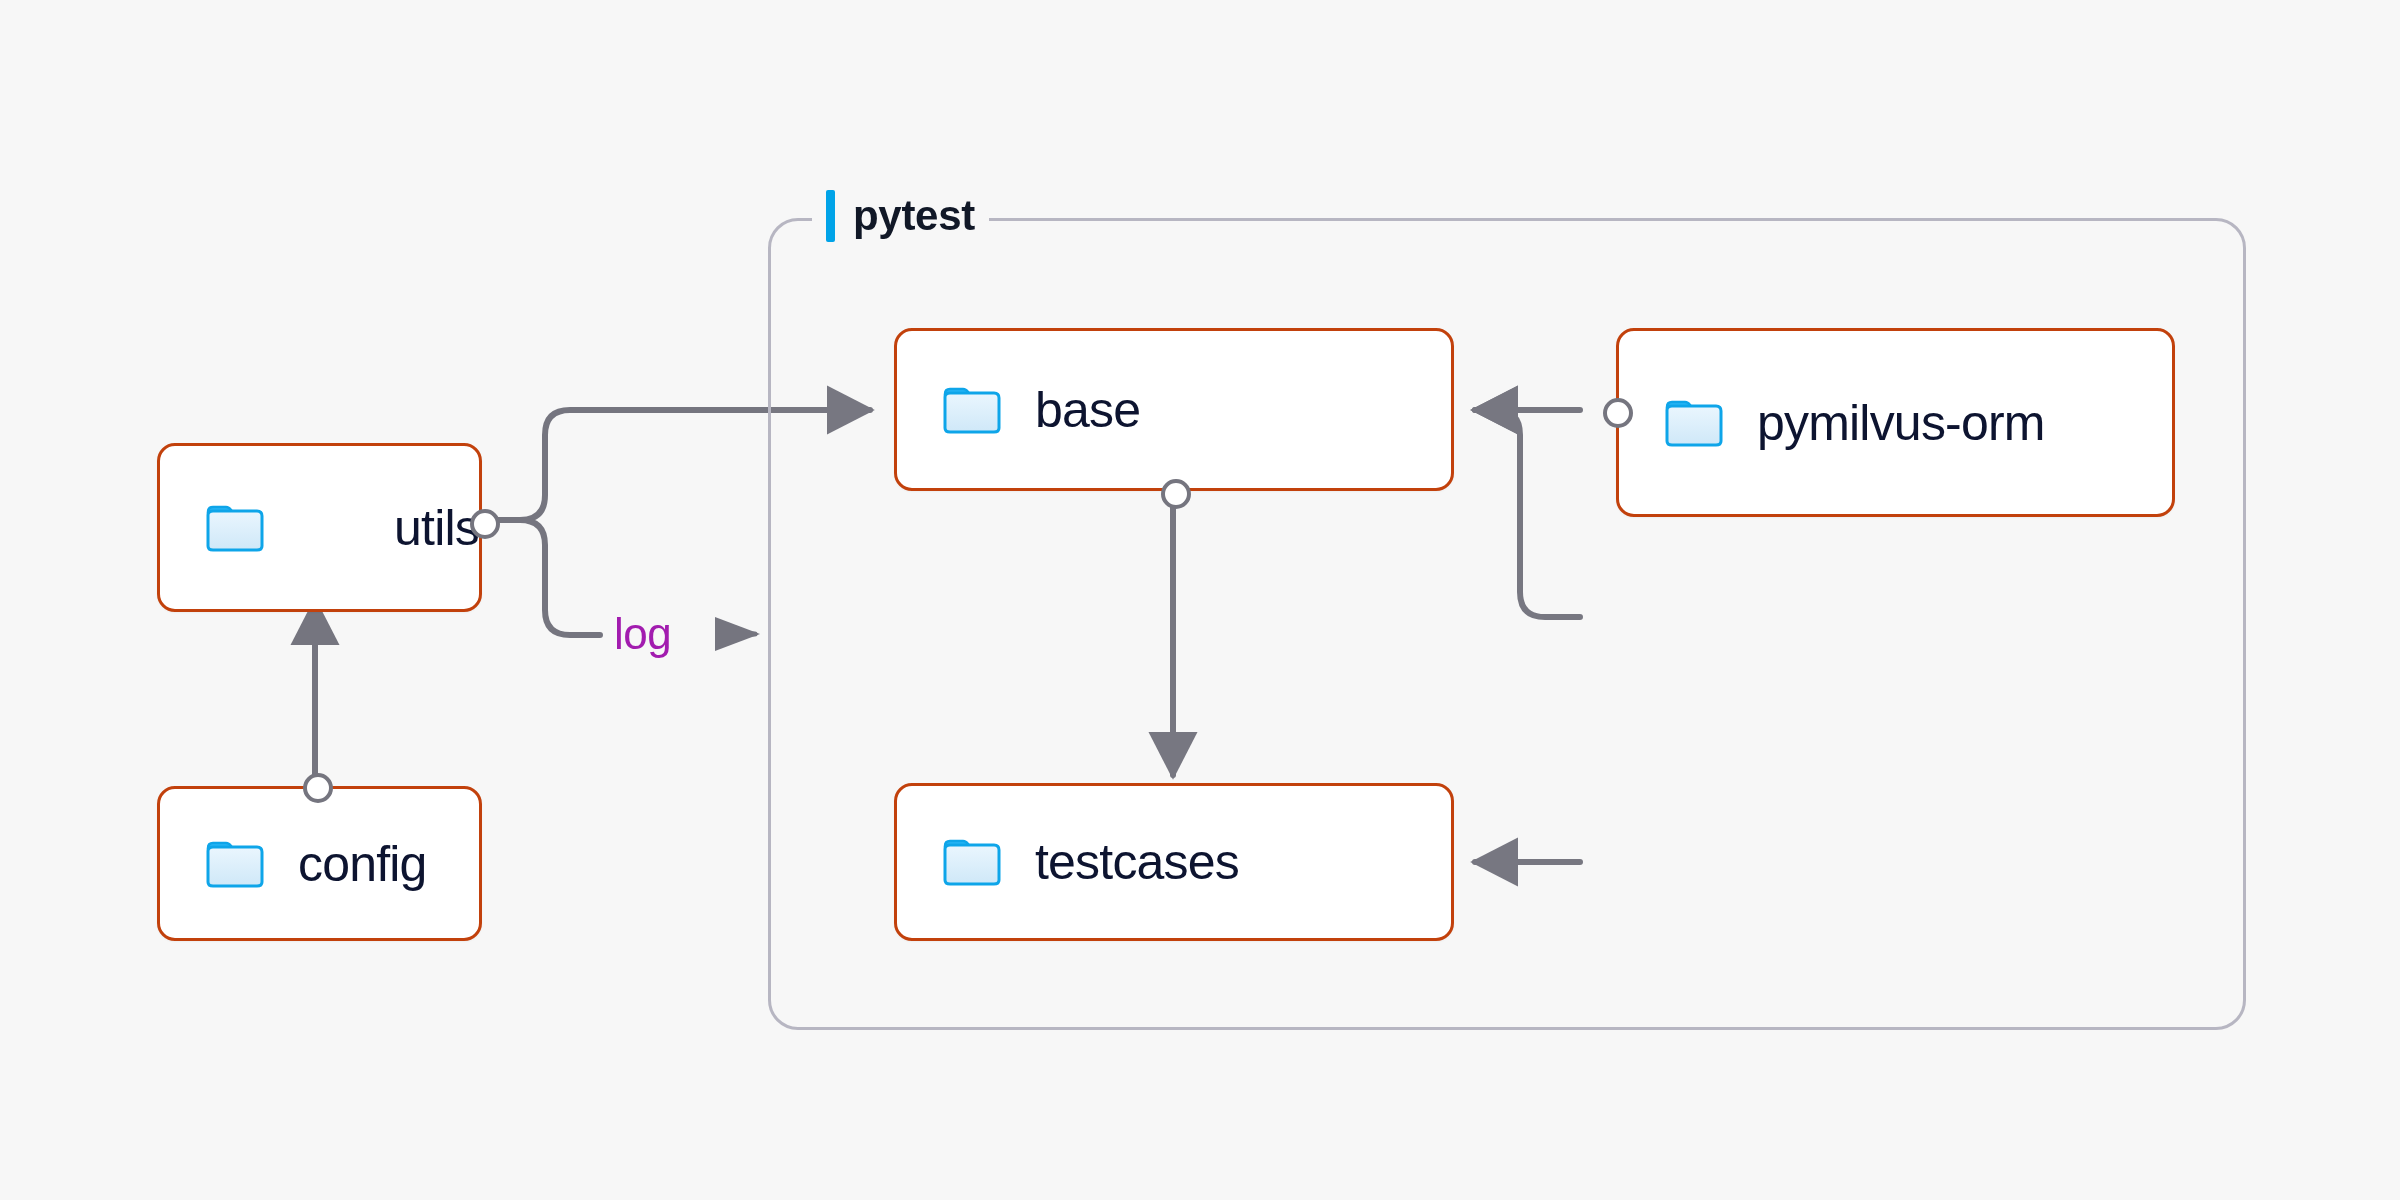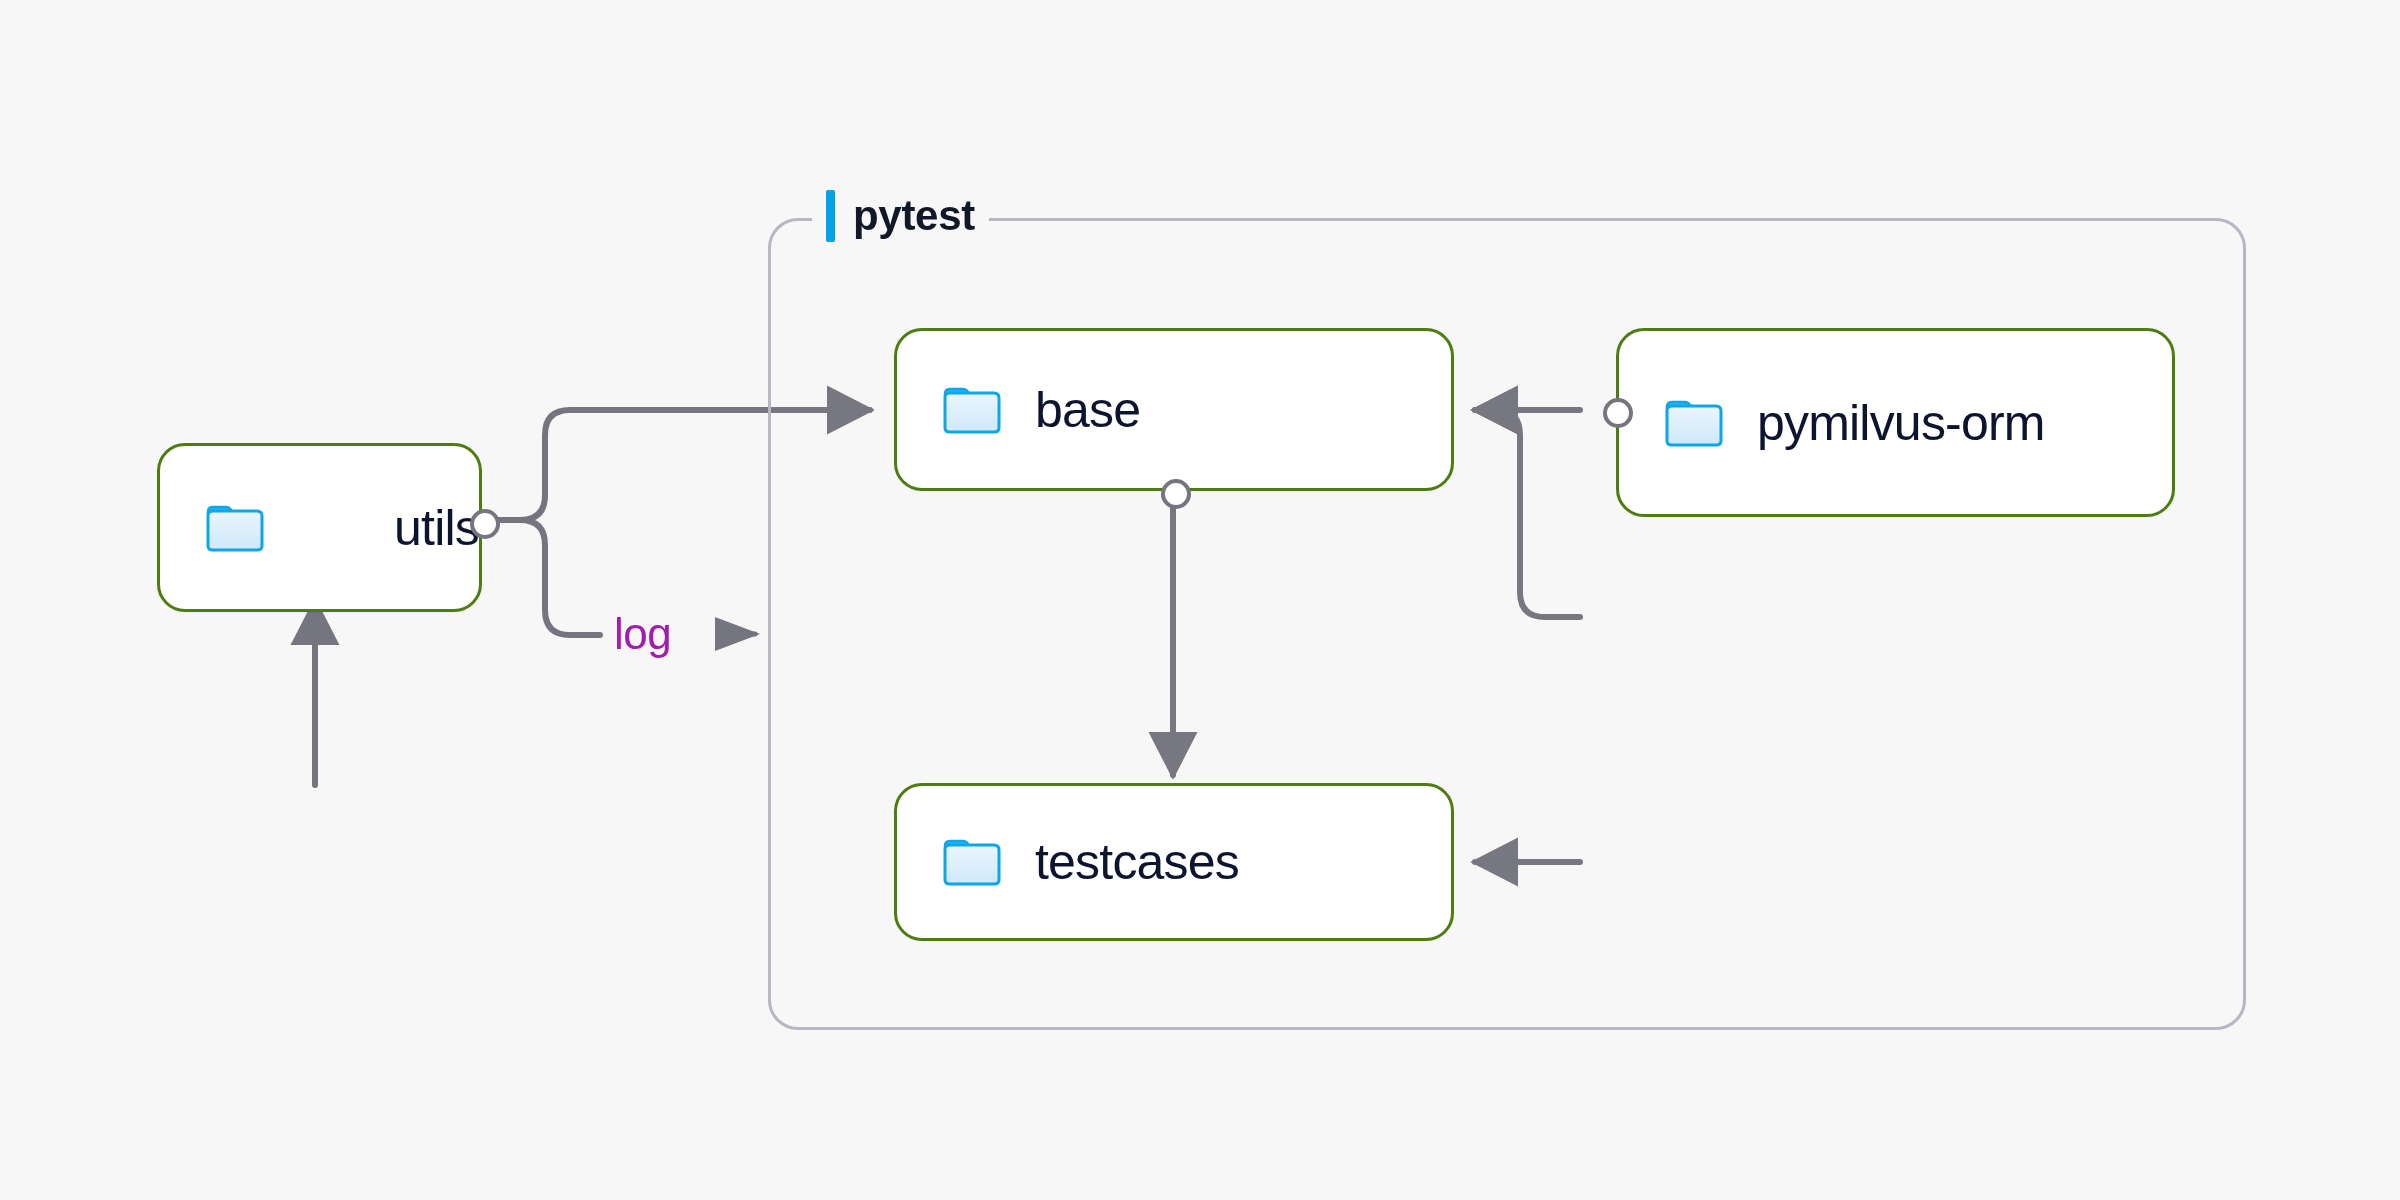--- a/index.html
+++ b/index.html
@@ -63,22 +63,22 @@
     color: #111827;
     letter-spacing: -0.3px;
     line-height: 1;
   }
 
   
   .node {
     position: absolute;
     box-sizing: border-box;
     background: #ffffff;
-    border: 3px solid #4d7c0f;
-    border-radius: 28px;
+    border: 3px solid #c2410c;
+    border-radius: 18px;
     display: flex;
     align-items: center;
     padding-left: 46px;
     gap: 34px;
     box-shadow: 0 1px 2px rgba(20,20,43,0.04);
   }
   .node-label {
     font-size: 50px;
     color: #0d1430;
     letter-spacing: -0.8px;
@@ -181,20 +181,30 @@
     <span class="folder-icon">
       <svg viewBox="0 0 58 50" width="58" height="50" xmlns="http://www.w3.org/2000/svg">
         <path d="M2 9 Q2 4 7 4 L20 4 Q23 4 25 7 L27 10 L2 10 Z" fill="#29b6f6" stroke="#0ea5e9" stroke-width="2.5" stroke-linejoin="round"></path>
         <path d="M2 12 Q2 8 7 8 L51 8 Q56 8 56 13 L56 43 Q56 47 51 47 L7 47 Q2 47 2 43 Z" fill="url(#folderFill)" stroke="#0ea5e9" stroke-width="3" stroke-linejoin="round"></path>
       </svg>
     </span>
     <span class="node-label">utils</span>
     <span class="port" style="left:310px; top:62.5px;"></span>
   </div>
 
+  <div class="node" style="left:157px; top:786px; width:325px; height:155px;">
+    <span class="folder-icon">
+      <svg viewBox="0 0 58 50" width="58" height="50" xmlns="http://www.w3.org/2000/svg">
+        <path d="M2 9 Q2 4 7 4 L20 4 Q23 4 25 7 L27 10 L2 10 Z" fill="#29b6f6" stroke="#0ea5e9" stroke-width="2.5" stroke-linejoin="round"></path>
+        <path d="M2 12 Q2 8 7 8 L51 8 Q56 8 56 13 L56 43 Q56 47 51 47 L7 47 Q2 47 2 43 Z" fill="url(#folderFill)" stroke="#0ea5e9" stroke-width="3" stroke-linejoin="round"></path>
+      </svg>
+    </span>
+    <span class="node-label">config</span>
+    <span class="port" style="left:143px; top:-16px;"></span>
+  </div>
 
   <div class="node" style="left:894px; top:328px; width:560px; height:163px;">
     <span class="folder-icon">
       <svg viewBox="0 0 58 50" width="58" height="50" xmlns="http://www.w3.org/2000/svg">
         <path d="M2 9 Q2 4 7 4 L20 4 Q23 4 25 7 L27 10 L2 10 Z" fill="#29b6f6" stroke="#0ea5e9" stroke-width="2.5" stroke-linejoin="round"></path>
         <path d="M2 12 Q2 8 7 8 L51 8 Q56 8 56 13 L56 43 Q56 47 51 47 L7 47 Q2 47 2 43 Z" fill="url(#folderFill)" stroke="#0ea5e9" stroke-width="3" stroke-linejoin="round"></path>
       </svg>
     </span>
     <span class="node-label">base</span>
     <span class="port" style="left:264px; top:148px;"></span>

